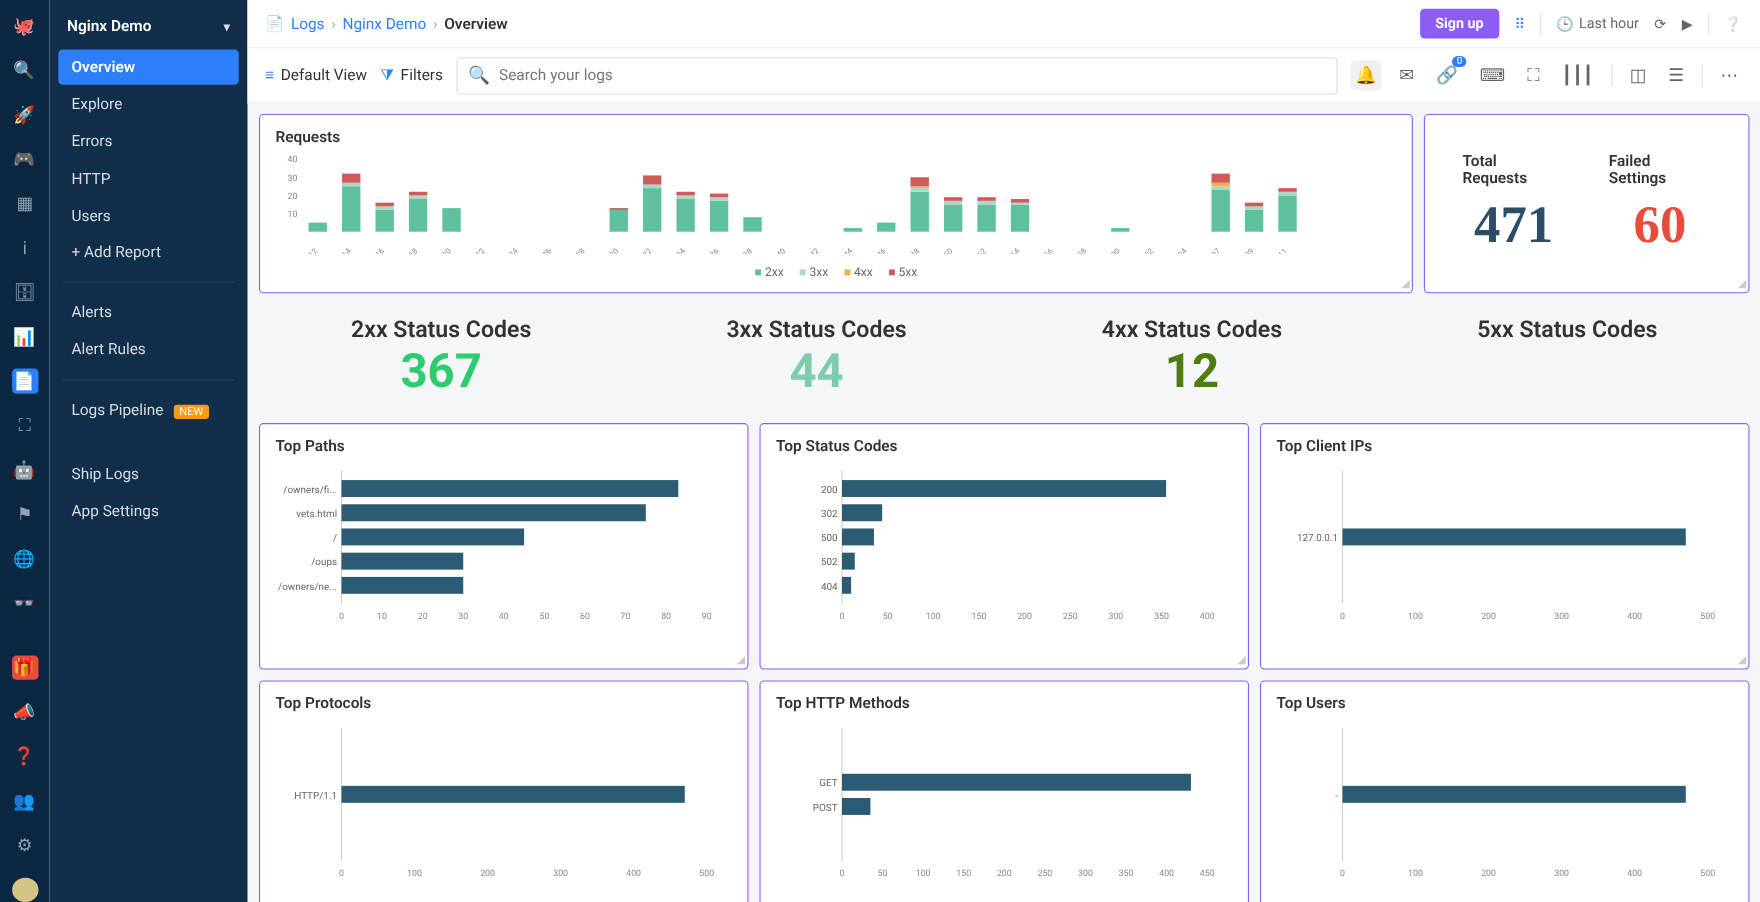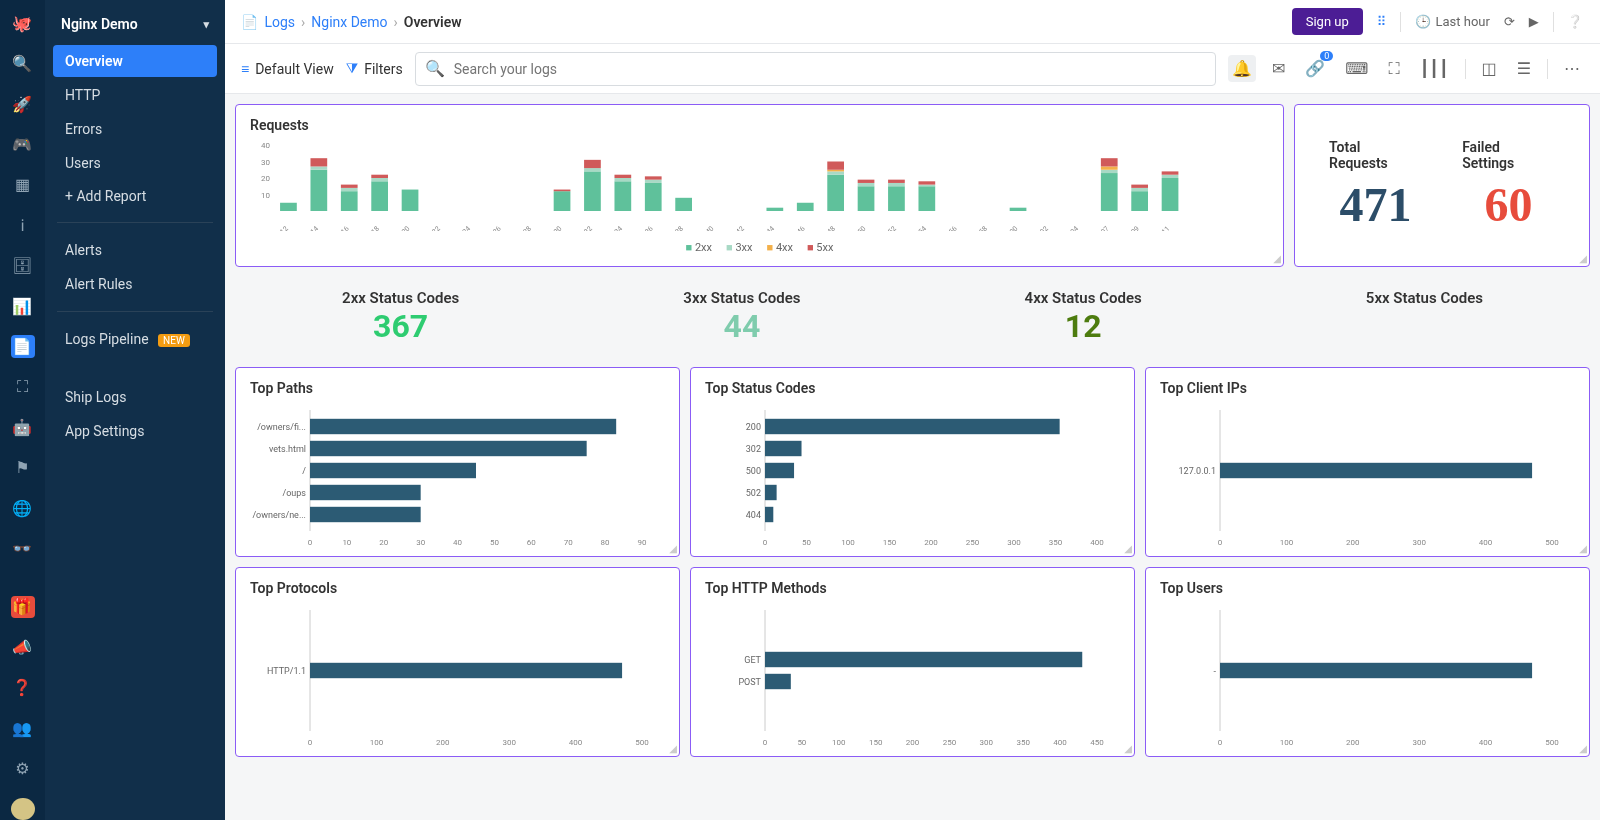--- a/index.html
+++ b/index.html
@@ -17,21 +17,21 @@
 .sb-add::before { content:"+ "; }
 .sb-divider { height:1px; background:#2a4258; margin:10px 4px; }
 .sb-badge { background:#f39c12; color:#fff; font-size:10px; padding:1px 5px; border-radius:3px; margin-left:6px; }
 .main { flex:1; display:flex; flex-direction:column; }
 .topbar { height:44px; background:#fff; display:flex; align-items:center; padding:0 16px; gap:14px; border-bottom:1px solid #e6e8eb; }
 .breadcrumbs { display:flex; align-items:center; gap:6px; font-size:14px; }
 .breadcrumbs .bc-link { color:#2d7ff9; cursor:pointer; }
 .breadcrumbs .bc-sep { color:#aaa; }
 .breadcrumbs .bc-current { color:#333; font-weight:600; }
 .top-spacer { flex:1; }
-.btn-signup { background:#4c1d95; color:#fff; padding:6px 14px; border-radius:4px; font-weight:400; cursor:pointer; font-size:13px; }
+.btn-signup { background:#8b5cf6; color:#fff; padding:6px 14px; border-radius:4px; font-weight:700; cursor:pointer; font-size:13px; }
 .top-icon { color:#666; cursor:pointer; display:flex; align-items:center; gap:4px; font-size:13px; }
 .top-sep { width:1px; height:20px; background:#e0e0e0; }
 .toolbar { height:50px; background:#fff; display:flex; align-items:center; padding:0 16px; gap:12px; border-bottom:1px solid #e6e8eb; }
 .tb-item { display:flex; align-items:center; gap:6px; font-size:14px; color:#333; cursor:pointer; }
 .search-box { flex:1; height:34px; border:1px solid #d8dce0; border-radius:4px; display:flex; align-items:center; padding:0 10px; color:#888; gap:8px; }
 .search-box input { border:none; outline:none; flex:1; font-size:14px; }
 .tb-right-icon { color:#666; cursor:pointer; padding:4px; position:relative; }
 .tb-right-icon.bell-bg { background:#eef0f2; border-radius:4px; }
 .tb-right-icon .badge { position:absolute; top:-4px; right:-4px; background:#2d7ff9; color:#fff; font-size:9px; border-radius:8px; padding:0 4px; }
 .content { flex:1; overflow:auto; padding:10px; }
@@ -39,27 +39,27 @@
 .card { background:#fff; border:1px solid #8b5cf6; border-radius:4px; padding:12px 14px; position:relative; }
 .card-title { font-size:14px; font-weight:600; color:#333; margin-bottom:8px; }
 .card-resize { position:absolute; bottom:2px; right:2px; color:#ccc; font-size:10px; }
 .requests-card { flex:1; }
 .kpi-box { display:flex; flex-direction:column; align-items:center; justify-content:center; padding:10px 20px; }
 .kpi-label { font-size:14px; font-weight:600; color:#333; margin-bottom:6px; }
 .kpi-value { font-size:48px; font-weight:700;font-family:Liberation Serif, serif; }
 .kpi-value.navy { color:#2c4d68; }
 .kpi-value.red { color:#e74c3c; }
 .status-row .card { flex:1; text-align:center; border:none; background:transparent; }
-.status-label { font-size:15px; font-weight:600; color:#333; }
-.status-val { font-size:32px; font-weight:700; }
+.status-label { font-size:21px; font-weight:600; color:#333; }
+.status-val { font-size:43px; font-weight:700; }
 .status-val.g1 { color:#2ecc71; }
 .status-val.g2 { color:#7fccad; }
 .status-val.o { color:#4d7c0f; }
 .status-val.r { color:#e74c3c; }
-.chart-row .card { flex:1; height:190px; }
+.chart-row .card { flex:1; height:224px; }
 .legend { display:flex; gap:14px; font-size:11px; color:#666; margin-top:6px; justify-content:center; }
 .legend-item::before { content:"■ "; }
 .legend-item.c2xx::before { color:#5fc19b; }
 .legend-item.c3xx::before { color:#a8d9c5; }
 .legend-item.c4xx::before { color:#f3b04a; }
 .legend-item.c5xx::before { color:#d05a5a; }
 .chevron { font-size:11px; color:#d6dde3; }
 </style>
 </head>
 <body>
@@ -87,22 +87,23 @@
   <div class="rail-icon">⚙</div>
   <div class="rail-icon" style="background:#d4c485;border-radius:50%;">&nbsp;</div>
 </div>
 
 <div class="sidebar">
   <div class="sidebar-header">
     <span>Nginx Demo</span>
     <span class="chevron">▾</span>
   </div>
   <div class="sb-item active">Overview</div>
+  <div class="sb-item">Explore</div>
+  <div class="sb-item">Errors</div>
   <div class="sb-item">HTTP</div>
-  <div class="sb-item">Errors</div>
   <div class="sb-item">Users</div>
   <div class="sb-add">Add Report</div>
   <div class="sb-divider"></div>
   <div class="sb-item">Alerts</div>
   <div class="sb-item">Alert Rules</div>
   <div class="sb-divider"></div>
   <div class="sb-item">
     <span>Logs Pipeline</span>
     <span class="sb-badge">NEW</span>
   </div>

